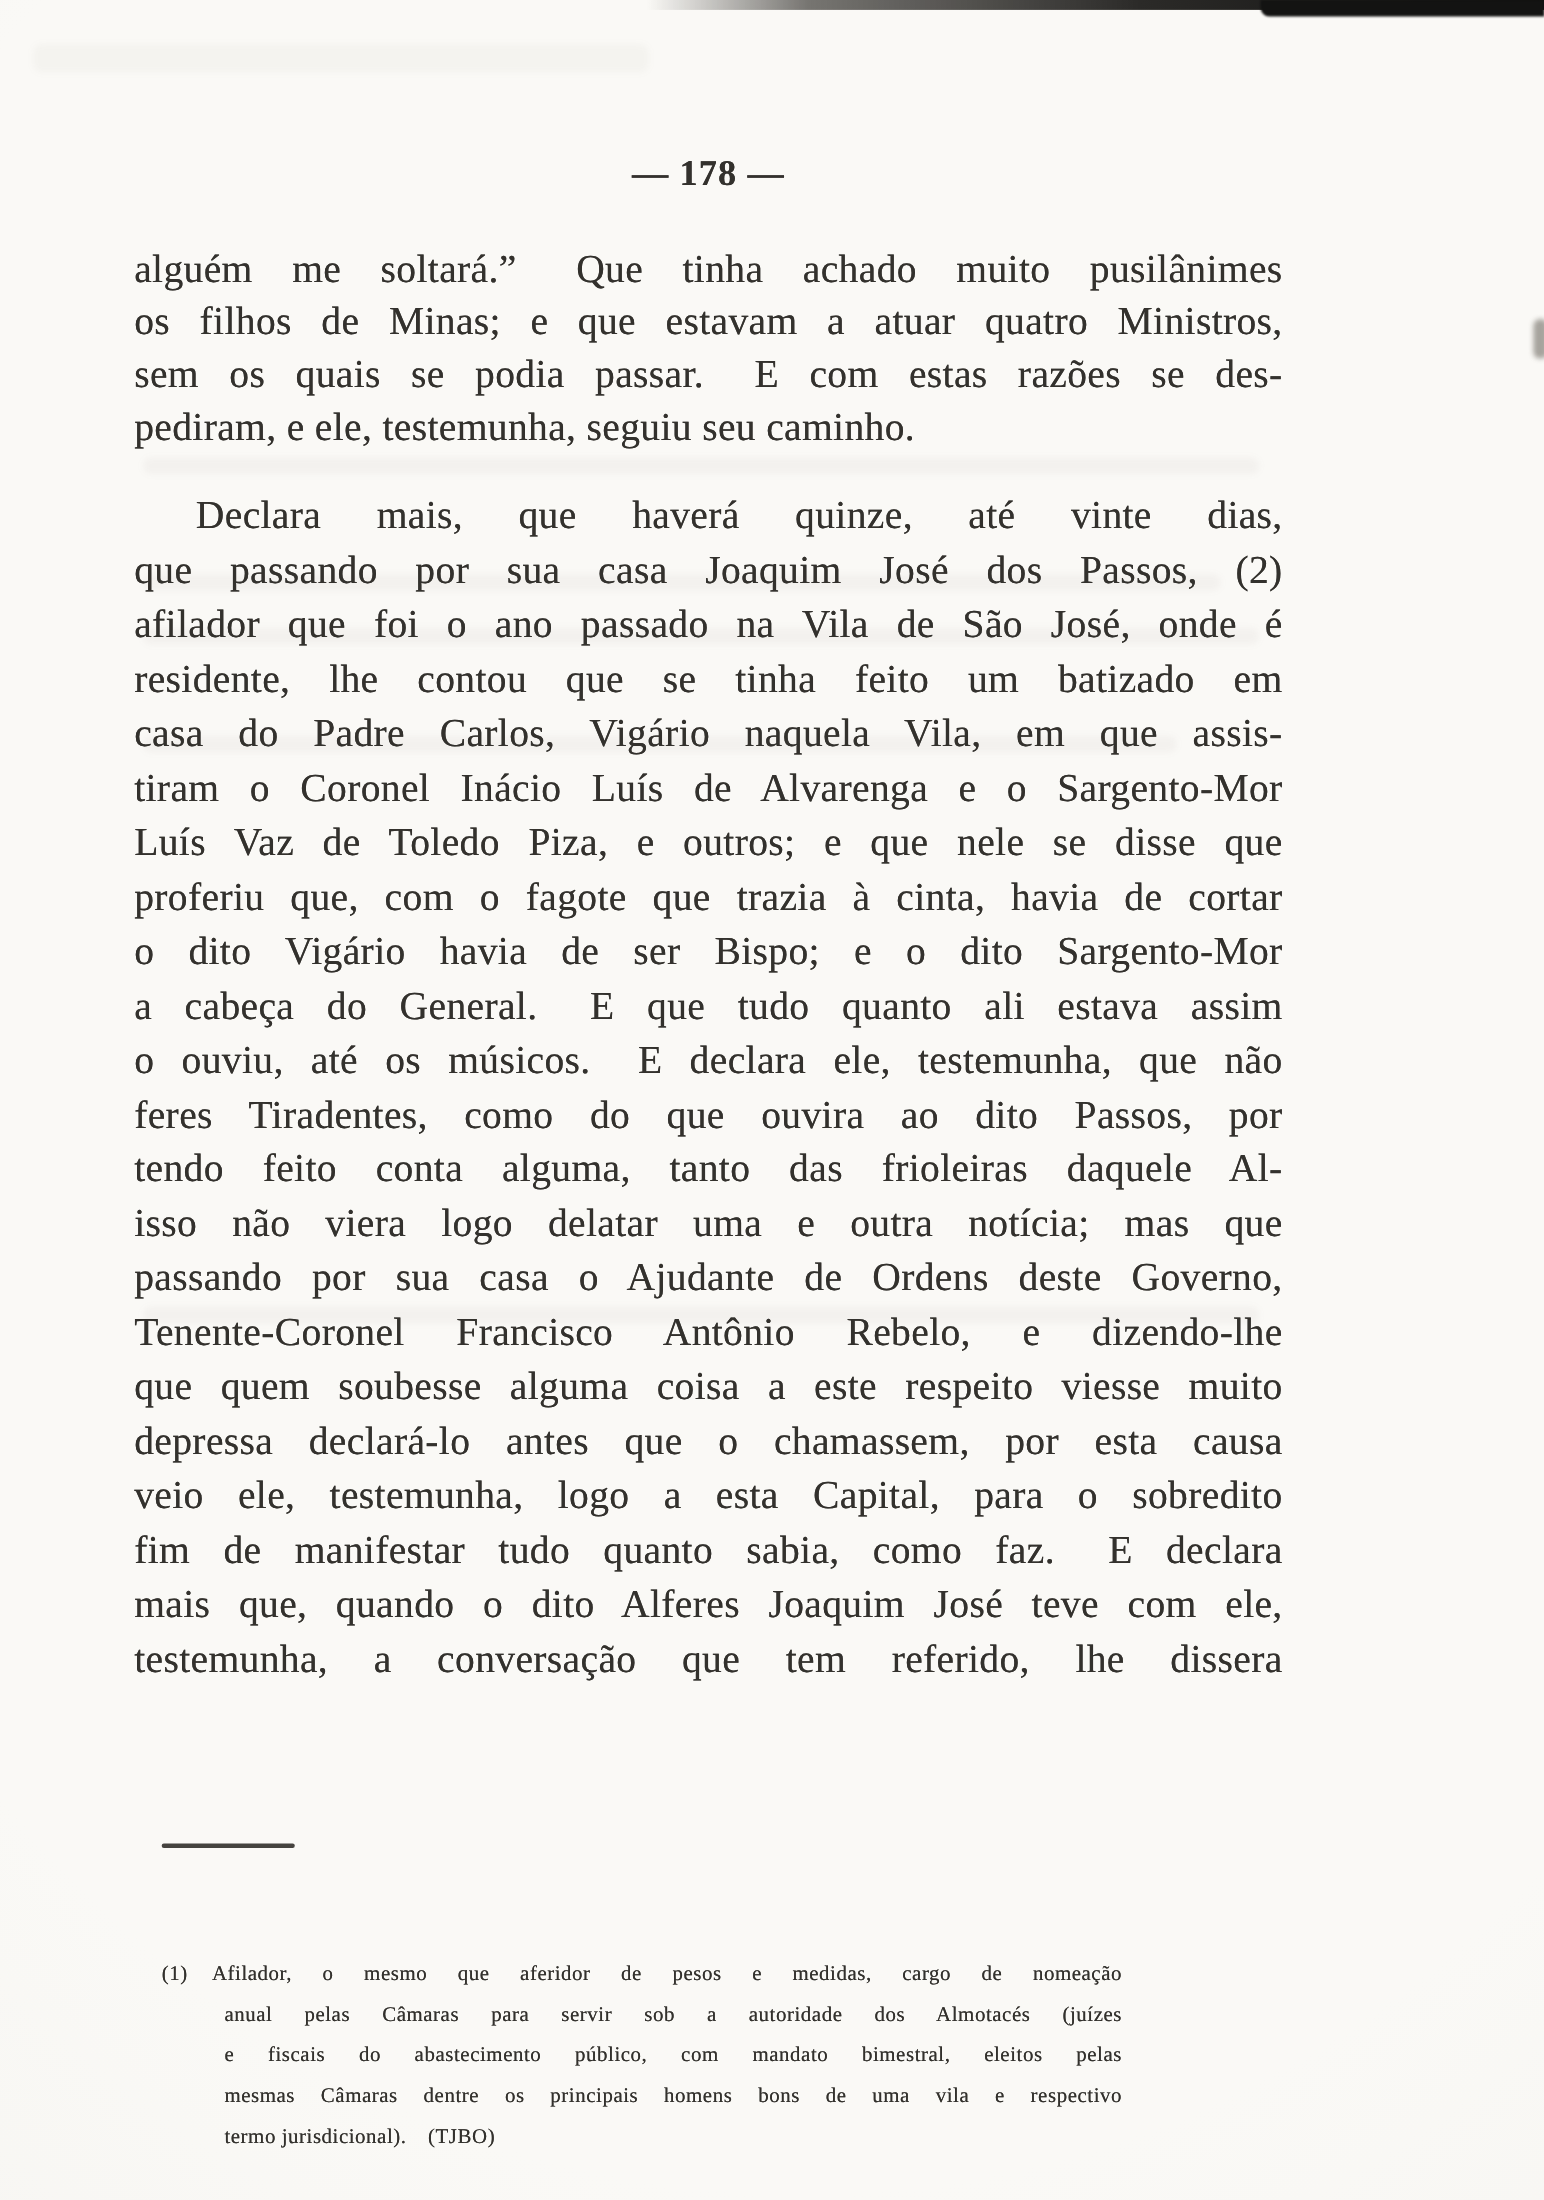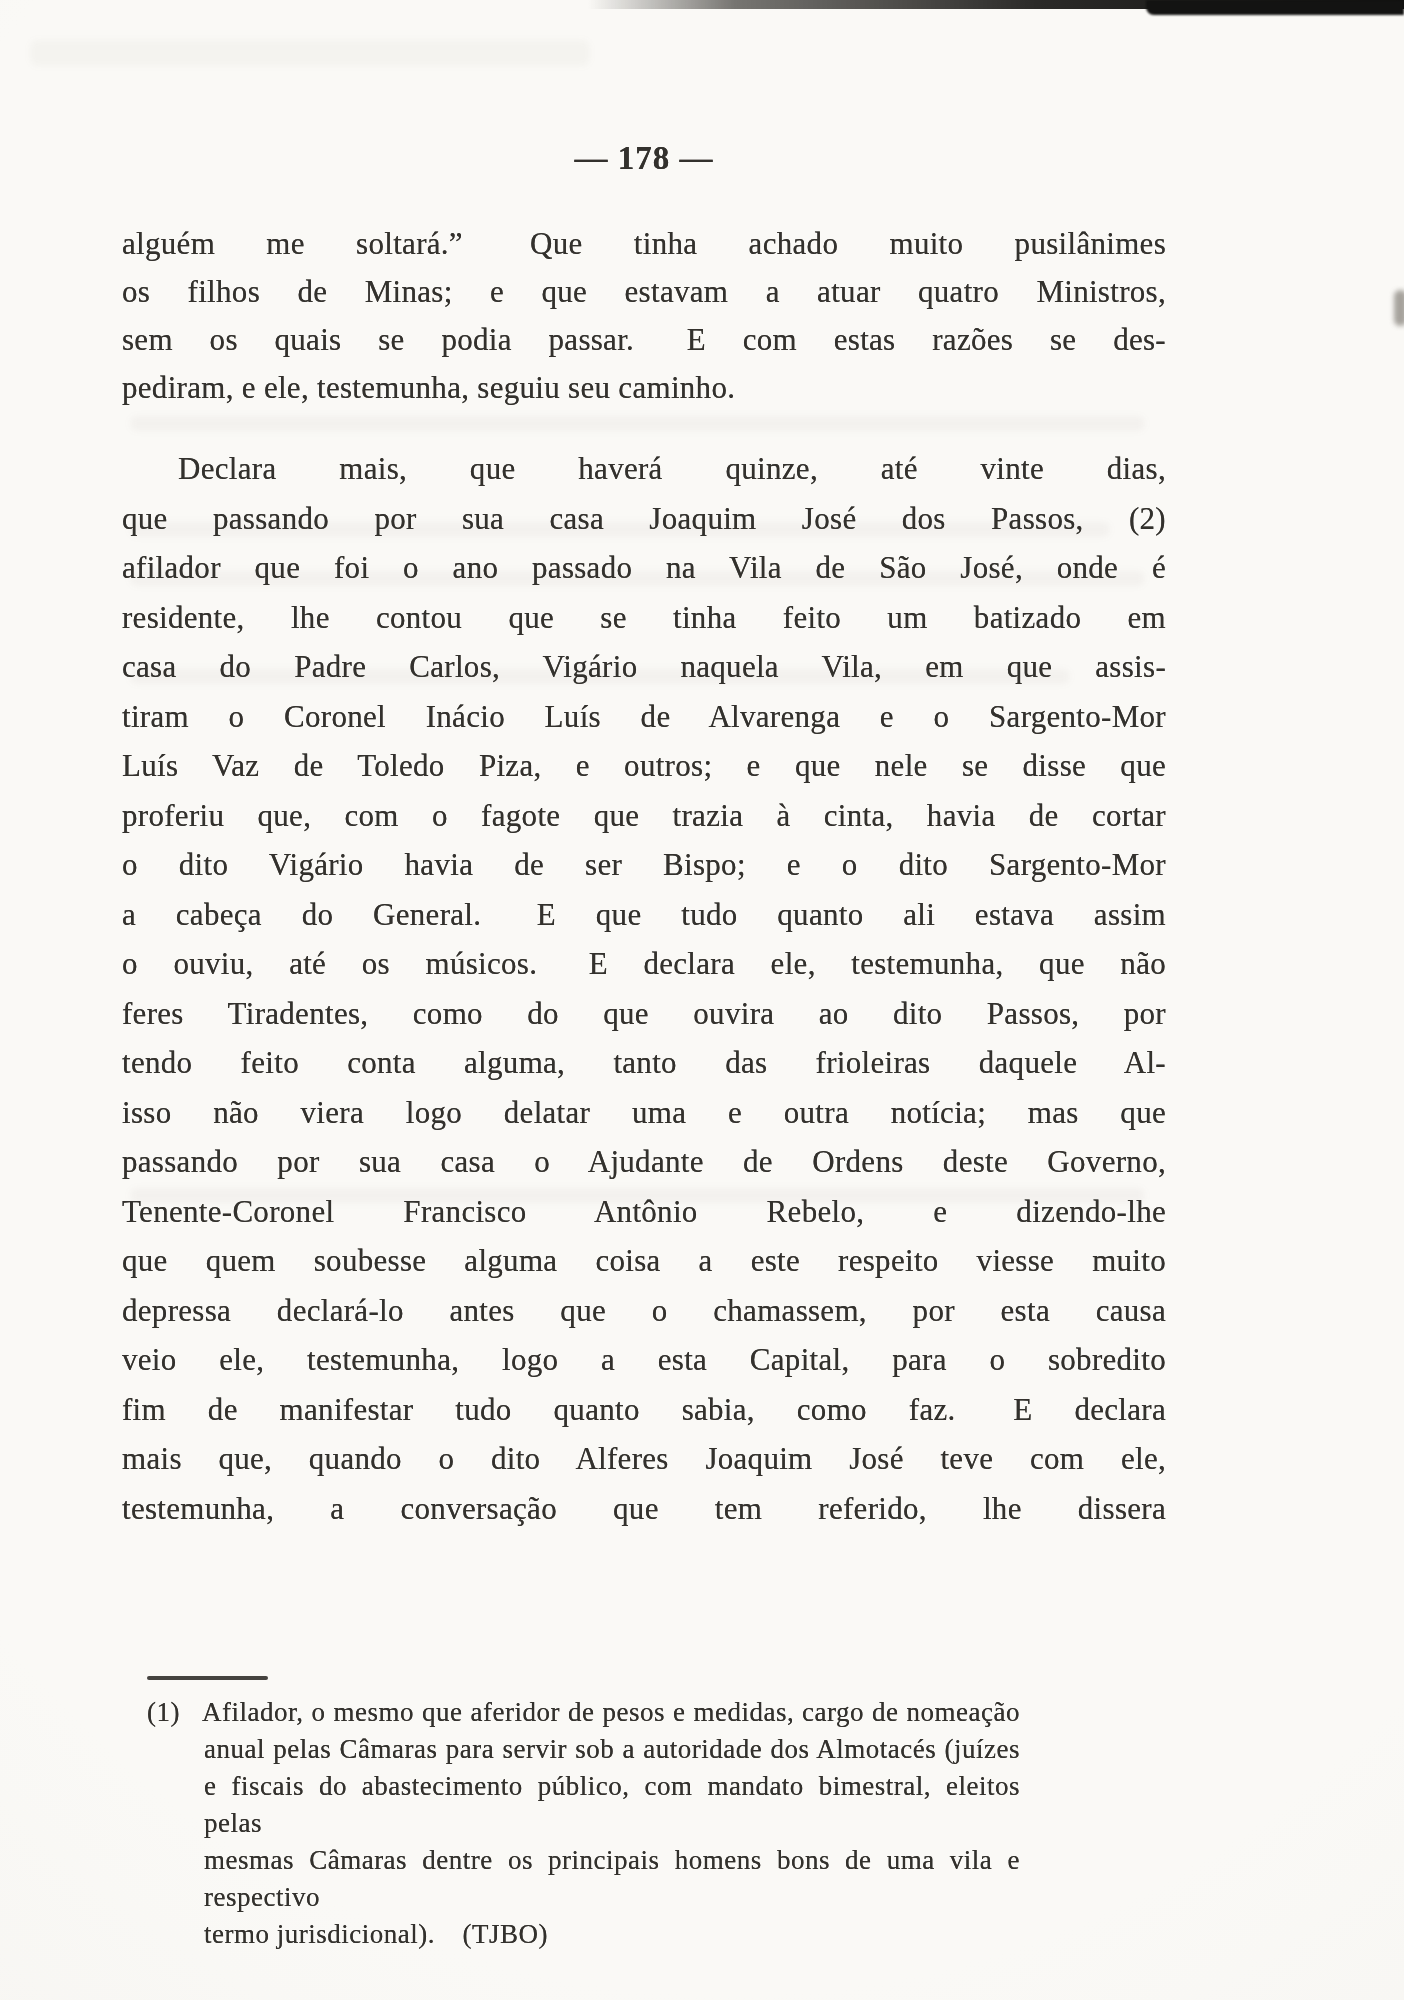--- a/index.html
+++ b/index.html
@@ -44,37 +44,37 @@
   
   .page-number {
     position:absolute; top:140px; left:122px; width:1044px;
     text-align:center; font-size:33px; font-weight:bold; letter-spacing:1px;
     text-shadow:0 0 0.5px rgba(40,38,35,0.8);
   }
 
   
   .body-text {
     position:absolute; left:122px; top:220px; width:1044px;
-    font-size:31px; letter-spacing:0.3px;
+    font-size:36px; letter-spacing:0.3px;
     text-shadow:0 0 0.5px rgba(49,47,44,0.8);
   }
   .line { text-align:justify; text-align-last:justify; }
   .line.last { text-align-last:left; }
   .para.p1 { line-height:48px; }
   .para.p2 { line-height:49.5px; margin-top:32px; }
   .line.indent { text-indent:56px; }
 
   
   .fn-rule {
     position:absolute; left:147px; top:1676px; width:121px; height:4px;
     background:#45433f; border-radius:2px;
   }
   .footnote {
-    position:absolute; left:147px; top:1694px; width:873px;
-    font-size:27px; line-height:37px; letter-spacing:0.5px;
+    position:absolute; left:147px; top:1776px; width:873px;
+    font-size:19px; line-height:37px; letter-spacing:0.5px;
     text-shadow:0 0 0.4px rgba(45,43,40,0.85);
   }
   .fn-marker { margin-right:22px; }
   .fn-cont { padding-left:57px; }
 </style>
 </head>
 <body>
 
 <div class="page">
 

